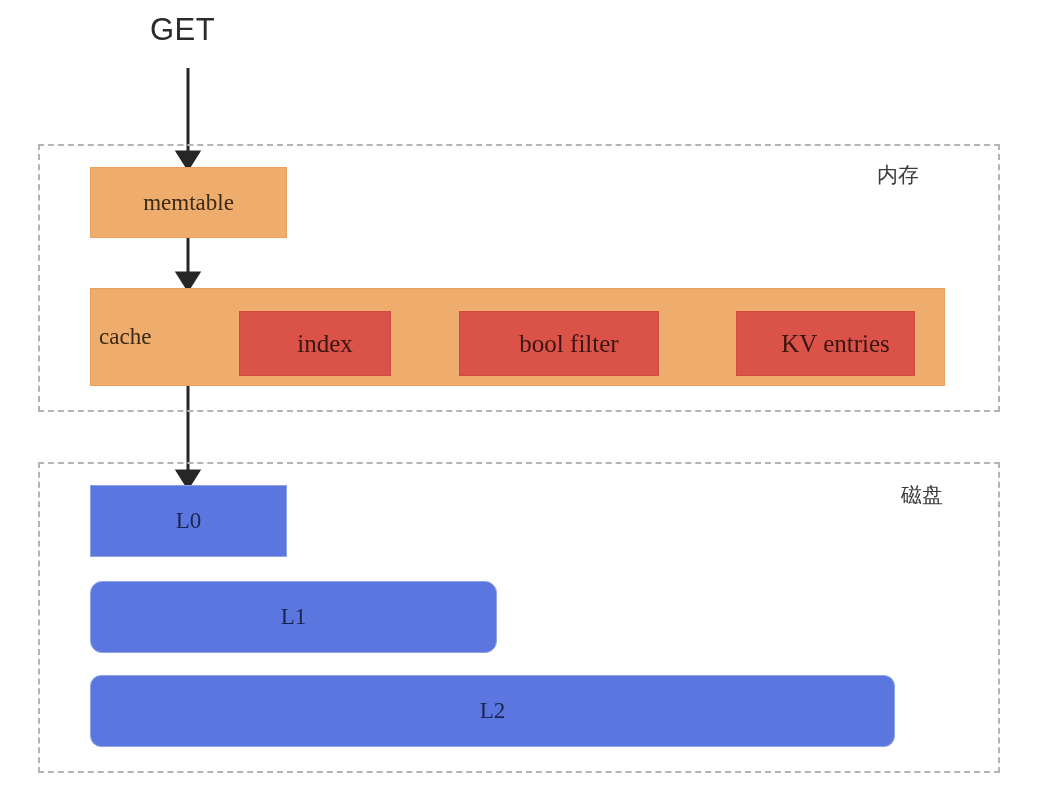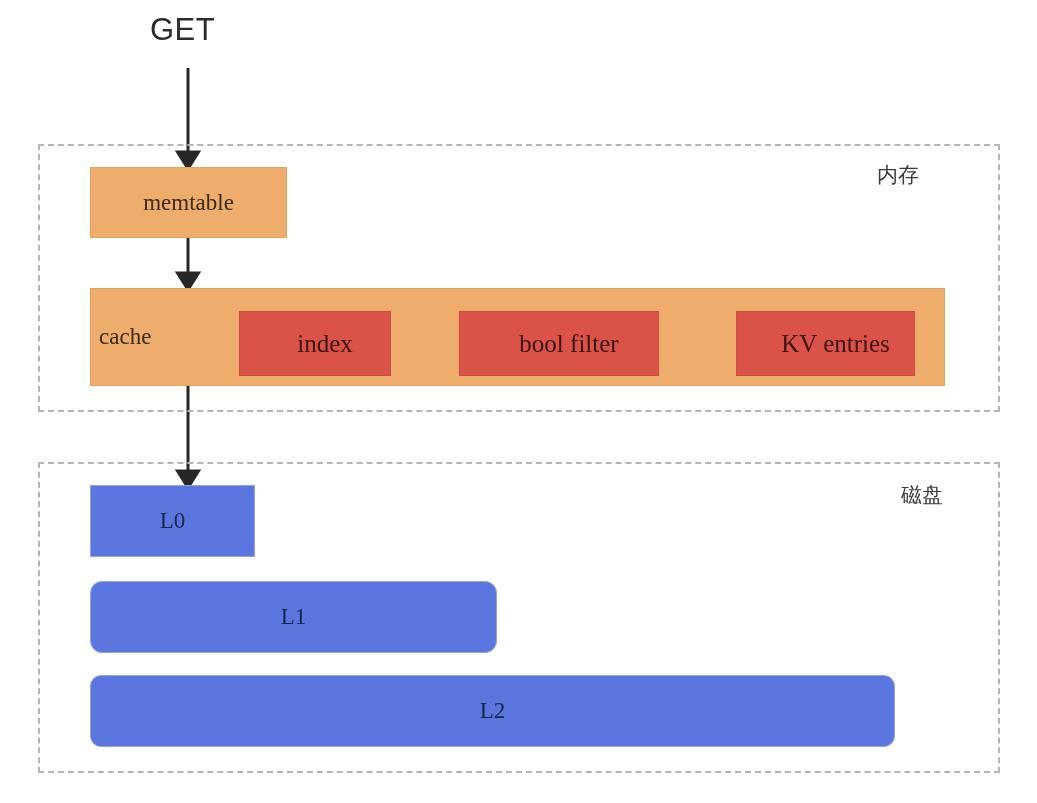--- a/index.html
+++ b/index.html
@@ -145,21 +145,21 @@
     align-items: center;
     justify-content: center;
     font-size: 25px;
     white-space: nowrap;
     padding-left: 20px;
   }
 
   #node-l0 {
     left: 90px;
     top: 485px;
-    width: 165px;
+    width: 197px;
     height: 72px;
   }
   #node-l1 {
     left: 90px;
     top: 581px;
     width: 407px;
     height: 72px;
     border-radius: 12px;
   }
   #node-l2 {

